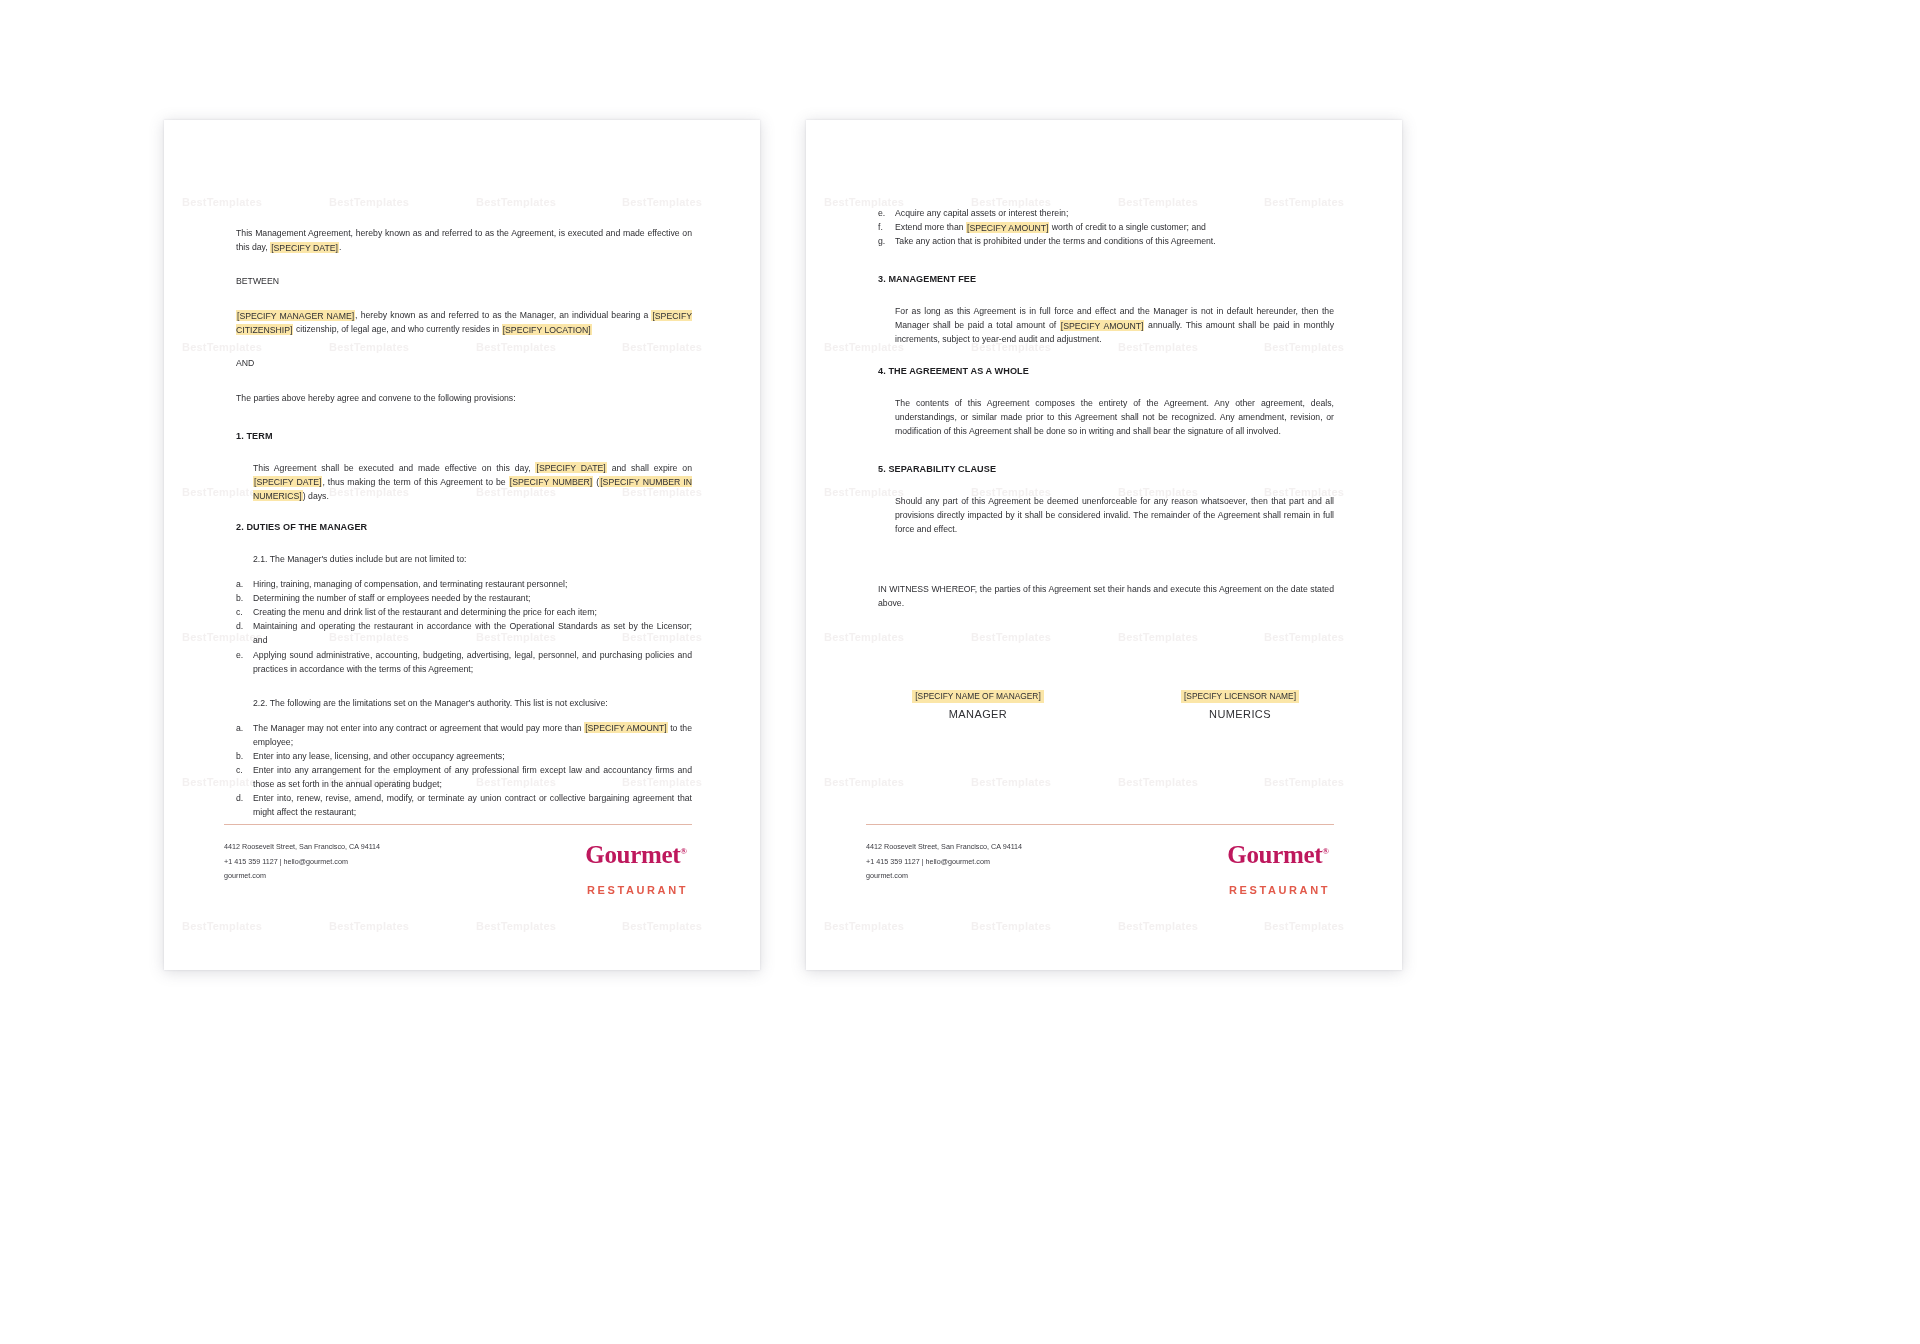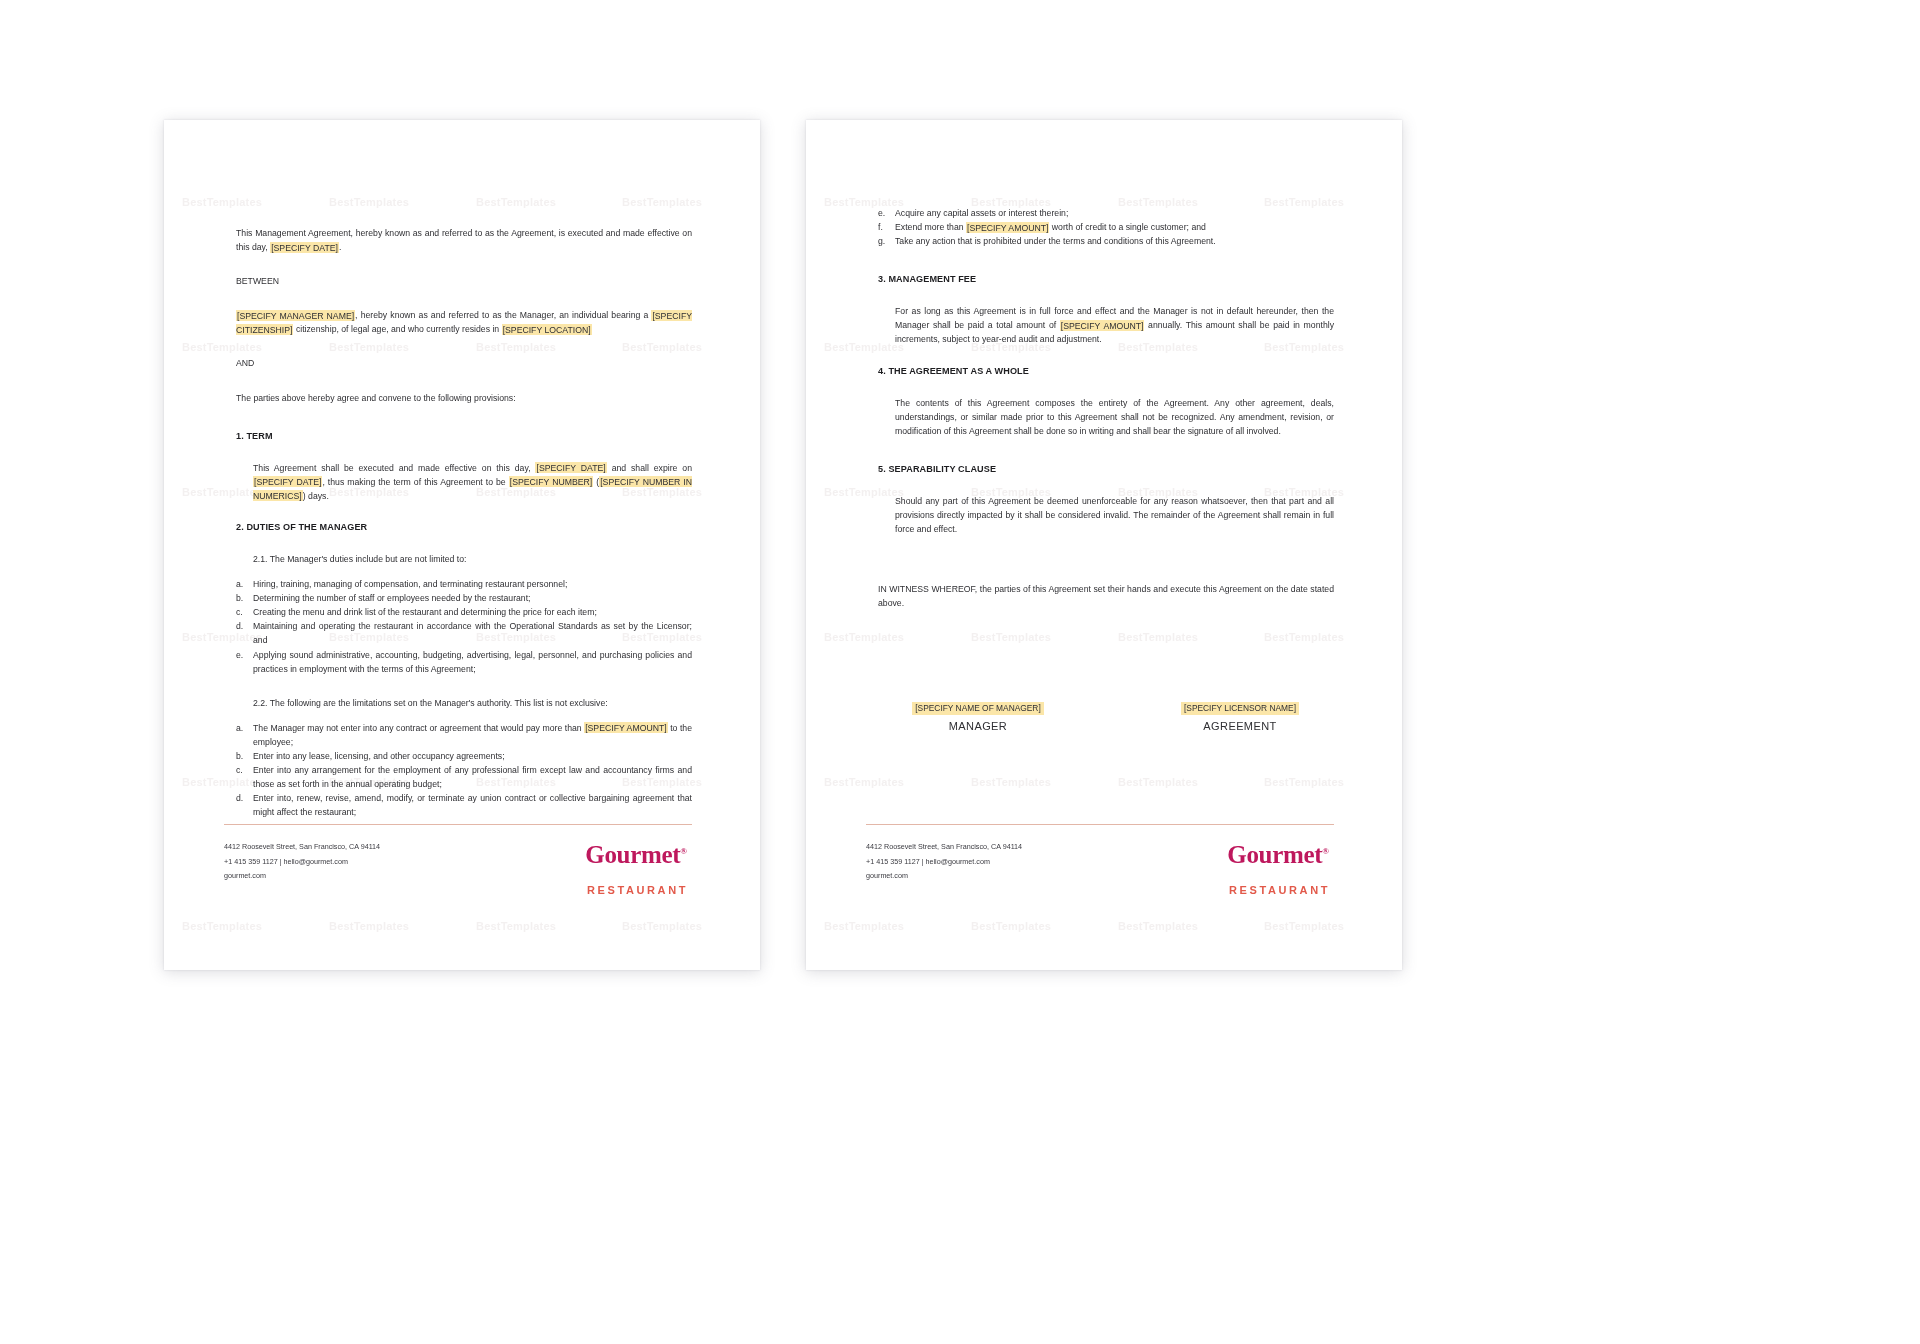--- a/index.html
+++ b/index.html
@@ -179,21 +179,21 @@
     letter-spacing: 2.6px;
     color: #e2594a;
     margin-top: 17px;
     margin-left: 3px;
   }
 
   
   .sign-row {
     display: flex;
     justify-content: flex-start;
-    margin-top: 16px;
+    margin-top: 4px;
   }
   .sign-col {
     text-align: center;
   }
   .sign-col.manager { width: 200px; margin-left: 6px; }
   .sign-col.licensor { width: 200px; margin-left: 74px; }
   .sign-name {
     display: inline-block;
     font-size: 8.4px;
     background: #fbe6a8;
@@ -265,21 +265,21 @@
 
         <h2 class="heading">2. DUTIES OF THE MANAGER</h2>
 
         <p class="body-text para indent-1">2.1. The Manager's duties include but are not limited to:</p>
 
         <ol class="alpha list-block">
           <li><span class="marker">a.</span><span>Hiring, training, managing of compensation, and terminating restaurant personnel;</span></li>
           <li><span class="marker">b.</span><span>Determining the number of staff or employees needed by the restaurant;</span></li>
           <li><span class="marker">c.</span><span>Creating the menu and drink list of the restaurant and determining the price for each item;</span></li>
           <li><span class="marker">d.</span><span>Maintaining and operating the restaurant in accordance with the Operational Standards as set by the Licensor; and</span></li>
-          <li><span class="marker">e.</span><span>Applying sound administrative, accounting, budgeting, advertising, legal, personnel, and purchasing policies and practices in employment with the terms of this Agreement;</span></li>
+          <li><span class="marker">e.</span><span>Applying sound administrative, accounting, budgeting, advertising, legal, personnel, and purchasing policies and practices in accordance with the terms of this Agreement;</span></li>
         </ol>
 
         <p class="body-text para indent-1">2.2. The following are the limitations set on the Manager's authority. This list is not exclusive:</p>
 
         <ol class="alpha list-block">
           <li><span class="marker">a.</span><span>The Manager may not enter into any contract or agreement that would pay more than </span><span class="hl">[SPECIFY AMOUNT]</span><span> to the employee;</span></li>
           <li><span class="marker">b.</span><span>Enter into any lease, licensing, and other occupancy agreements;</span></li>
           <li><span class="marker">c.</span><span>Enter into any arrangement for the employment of any professional firm except law and accountancy firms and those as set forth in the annual operating budget;</span></li>
           <li><span class="marker">d.</span><span>Enter into, renew, revise, amend, modify, or terminate ay union contract or collective bargaining agreement that might affect the restaurant;</span></li>
         </ol>
@@ -367,21 +367,21 @@
         <div class="spacer-xl"></div>
         <div class="spacer-lg"></div>
 
         <div class="sign-row">
           <div class="sign-col manager">
             <span class="sign-name">[SPECIFY NAME OF MANAGER]</span>
             <div class="sign-role">MANAGER</div>
           </div>
           <div class="sign-col licensor">
             <span class="sign-name">[SPECIFY LICENSOR NAME]</span>
-            <div class="sign-role">AGREEMENT</div>
+            <div class="sign-role">NUMERICS</div>
           </div>
         </div>
 
       </div>
     </div>
 
     <div class="footer">
       <div class="footer-rule"></div>
       <div class="footer-row">
         <div class="footer-address">

